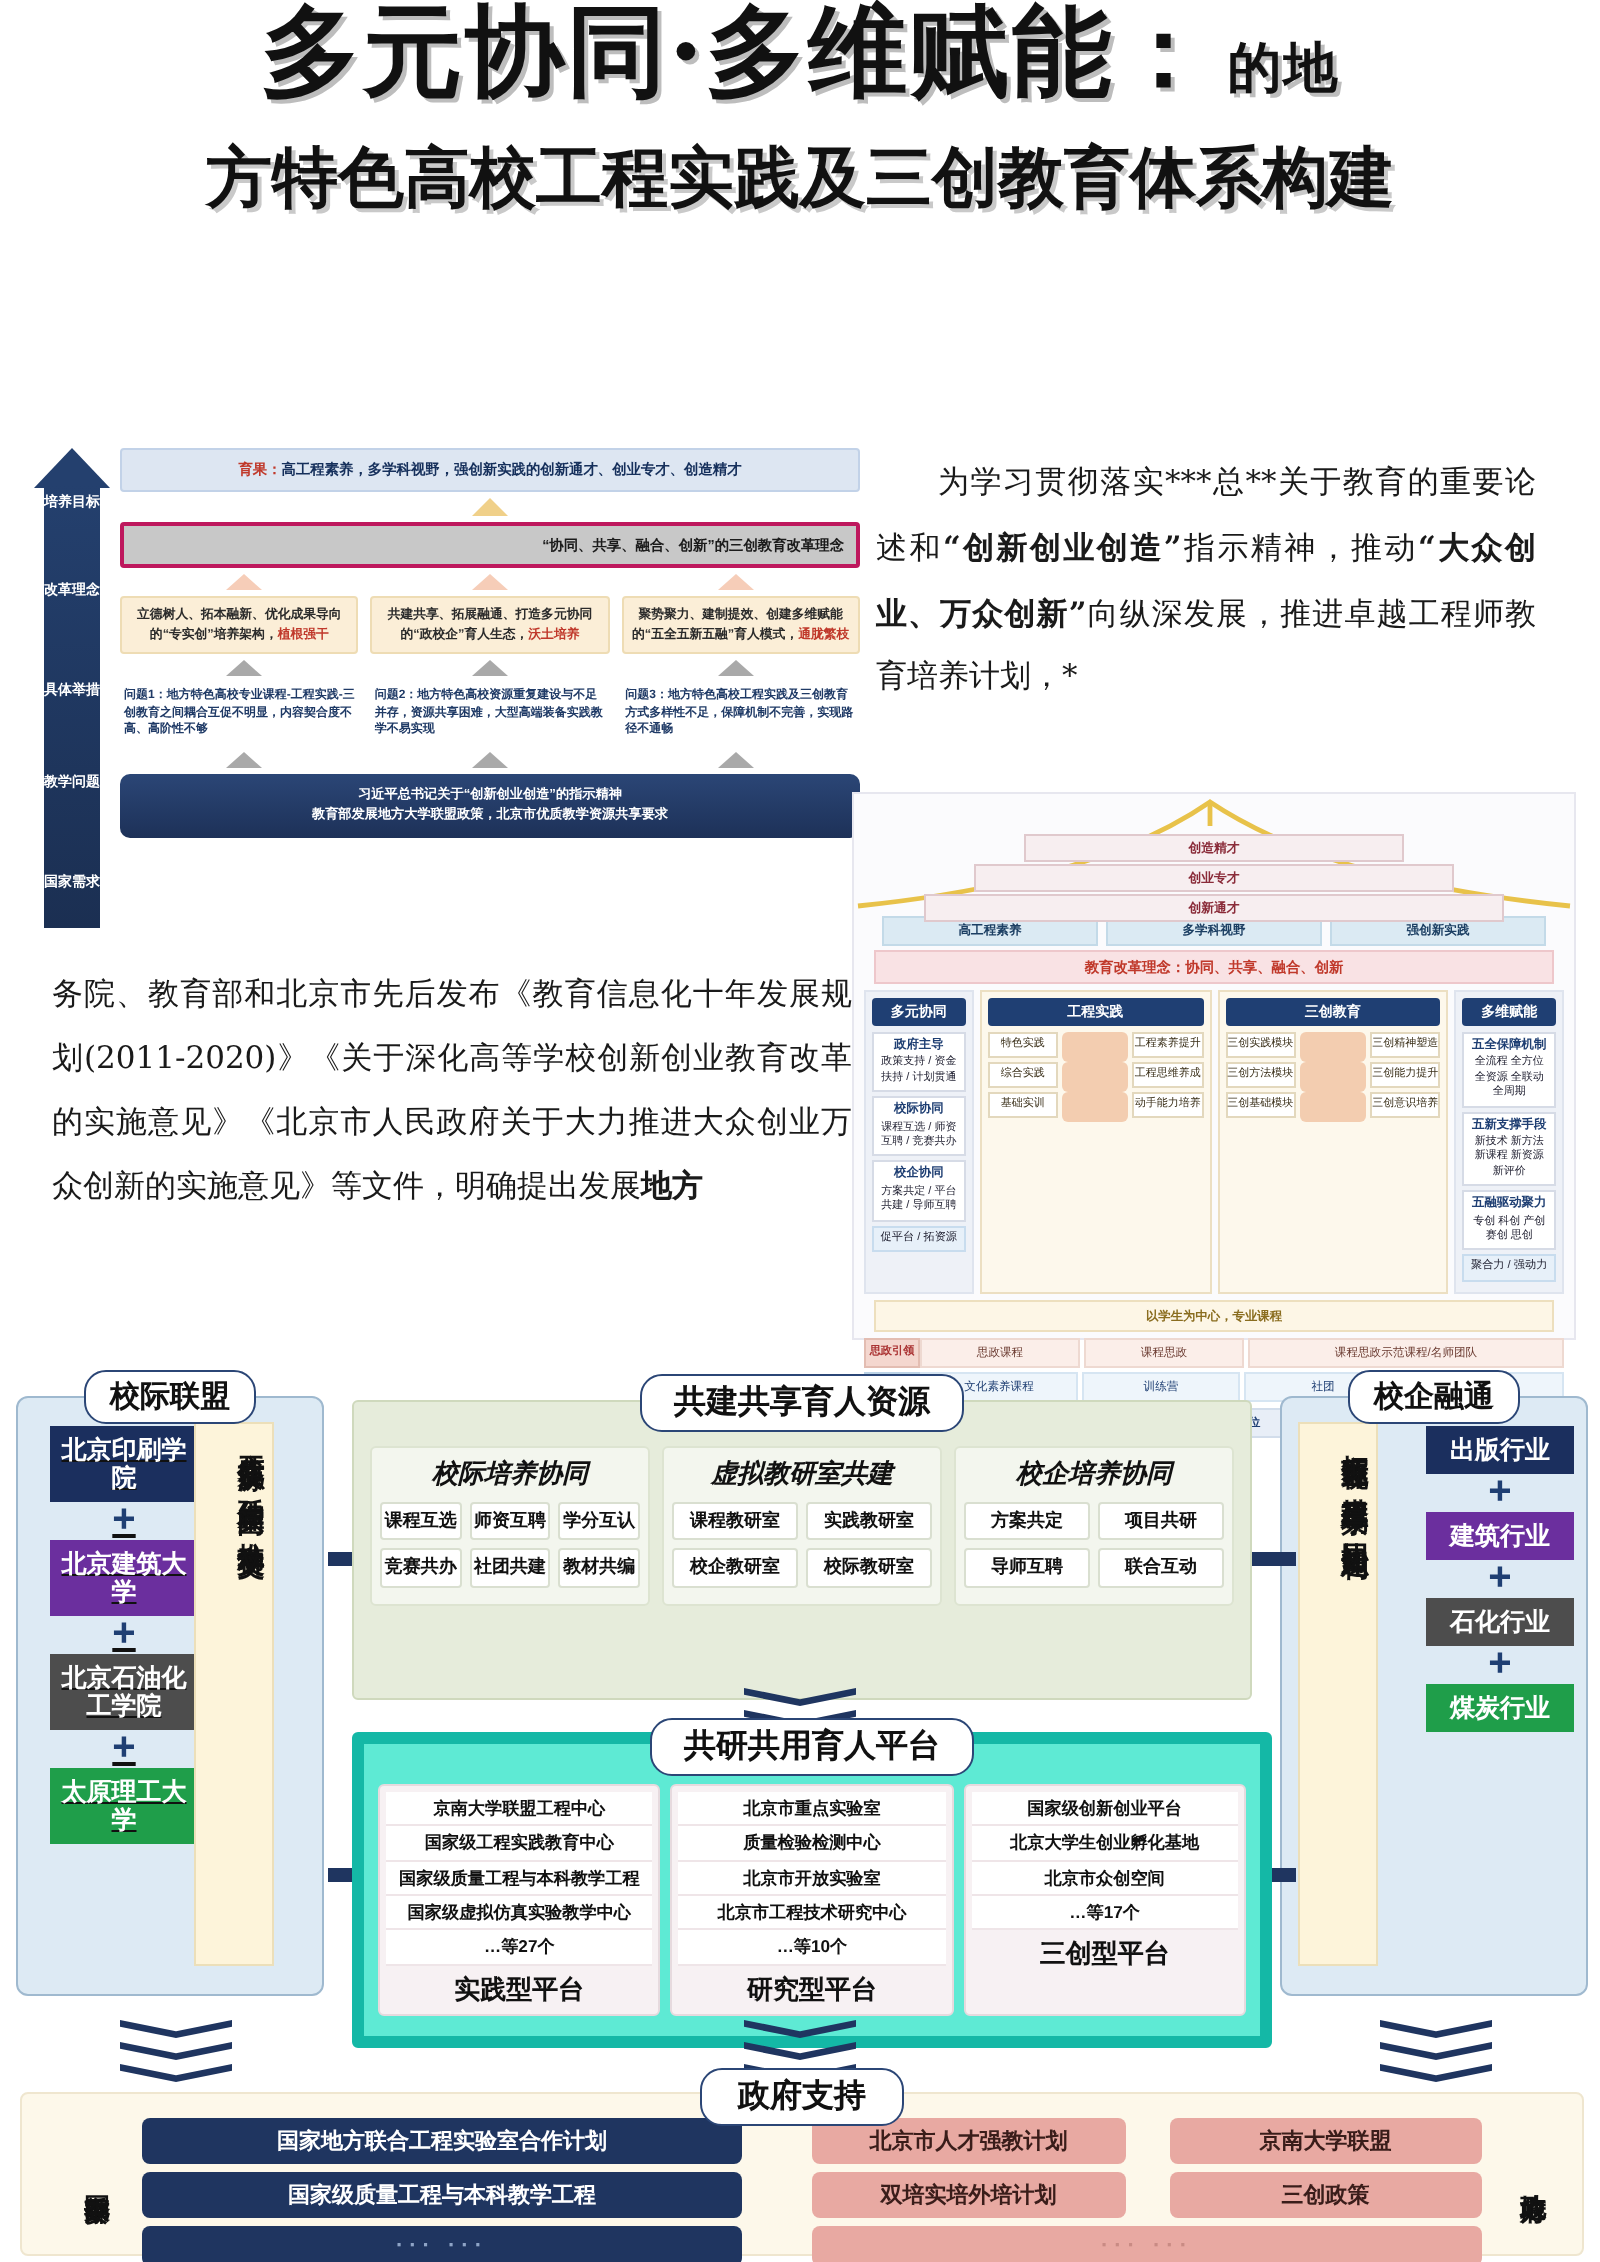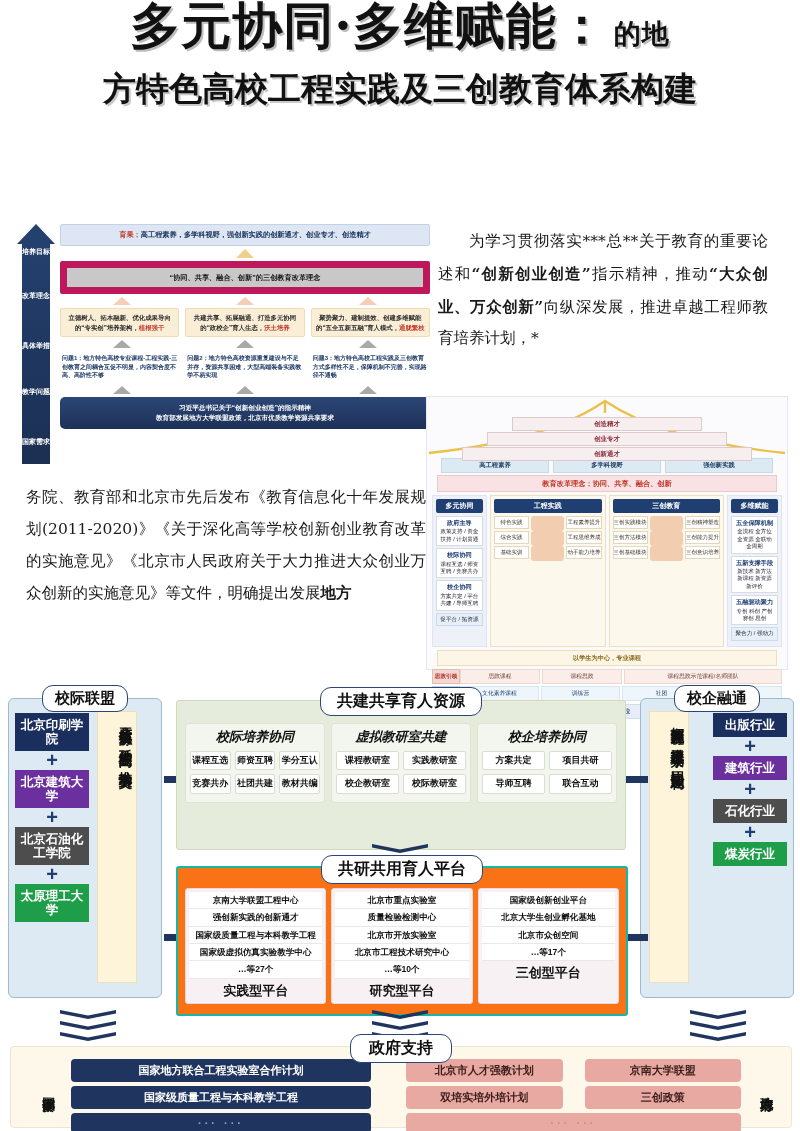--- a/index.html
+++ b/index.html
@@ -26,21 +26,21 @@
   .fc-arrowbar .head{position:absolute;left:-1px;top:0;width:0;height:0;
     border-left:19px solid transparent;border-right:19px solid transparent;
     border-bottom:20px solid #24406e;}
   .fc-arrowbar .lbl{position:absolute;left:3px;width:30px;color:#fff;font-size:7px;
     line-height:1.25;text-align:center;font-weight:bold;}
   .fc-body{position:absolute;left:42px;top:0;right:0;}
   .fc-bar{border-radius:2px;padding:5px 6px;font-size:7.2px;line-height:1.35;
     text-align:center;font-weight:bold;}
   .fc-goal{background:#dde6f2;color:#16305c;border:1px solid #c2d2e8;}
   .fc-goal .hl{color:#c0392b;}
-  .fc-idea{background:#c8c8c8;color:#1b1b1b;border:7px solid #be185d;}
+  .fc-idea{background:#c8c8c8;color:#1b1b1b;border:2px solid #be185d;text-align:right;}
   .fc-measures,.fc-problems{display:flex;gap:6px;}
   .fc-measures>div{flex:1;background:#fbeed7;border:1px solid #eedcb4;border-radius:2px;
     padding:4px 4px;font-size:6.4px;line-height:1.45;text-align:center;font-weight:bold;color:#2b2b2b;}
   .fc-measures .red{color:#c0392b;}
   .fc-problems>div{flex:1;background:#fff;border:0;padding:3px 2px;
     font-size:6px;line-height:1.45;color:#1f3a66;font-weight:bold;text-align:left;}
   .fc-nation{background:linear-gradient(180deg,#2b4676,#1d3158);color:#fff;border-radius:5px;
     padding:6px;font-size:6.6px;line-height:1.5;text-align:center;font-weight:bold;}
   .up-arrow{width:0;height:0;margin:3px auto;border-left:9px solid transparent;
     border-right:9px solid transparent;}
@@ -127,21 +127,21 @@
   .center-top .pill{position:absolute;top:-14px;left:50%;transform:translateX(-50%);
     padding:3px 16px;font-size:16px;white-space:nowrap;}
   .ct-cols{display:flex;gap:6px;padding:22px 8px 8px;}
   .ct-col{flex:1;background:#f3f6ee;border:1px solid #dde4d1;border-radius:3px;padding:4px;}
   .ct-h{text-align:center;font-weight:bold;font-size:13px;margin-bottom:5px;color:#111;font-style:italic;}
   .ct-grid{display:flex;gap:4px;margin-bottom:4px;}
   .ct-grid>div{flex:1;background:#fff;border:1px solid #d9dfd0;border-radius:2px;
     font-size:9px;line-height:1.25;text-align:center;font-weight:bold;padding:3px 1px;color:#111;}
 
   .center-mid{position:absolute;left:176px;top:190px;width:448px;height:146px;
-    background:#f97316;border:2px solid #14b8a6;border-radius:3px;}
+    background:#5eead4;border:6px solid #14b8a6;border-radius:3px;}
   .center-mid .pill{position:absolute;top:-13px;left:50%;transform:translateX(-50%);
     padding:3px 16px;font-size:16px;white-space:nowrap;}
   .cm-cols{display:flex;gap:5px;padding:20px 7px 6px;}
   .cm-col{flex:1;background:#f7f1f3;border:1px solid #e6dade;border-radius:3px;padding:3px;}
   .cm-item{background:#fff;border-bottom:1px solid #efe5e8;font-size:8.6px;
     text-align:center;font-weight:bold;padding:3px 1px;line-height:1.2;color:#111;}
   .cm-foot{text-align:center;font-weight:bold;font-size:13px;padding-top:3px;color:#111;}
 
   .chev{position:absolute;width:56px;height:34px;}
   .chev span{position:absolute;left:0;width:56px;height:9px;
@@ -356,21 +356,21 @@
     <span>工程实践及三创教育定位</span>
     <span class="ar">⬅</span>
     <span>地方特色高校办学定位</span>
   </div>
 </div>
 
 <div class="sec" id="bottom">
 
   <div class="side-panel" id="side-left">
     <div class="pill side-title">校际联盟</div>
-    <div class="uni-col" style="left:6px;">
+    <div class="uni-col" style="left:16px;text-decoration:underline;">
       <div class="uni" style="background: rgb(27, 47, 94);">北京印刷学院</div>
       <div class="plus">+</div>
       <div class="uni" style="background: rgb(107, 47, 158);">北京建筑大学</div>
       <div class="plus">+</div>
       <div class="uni" style="background: rgb(77, 77, 77);">北京石油化工学院</div>
       <div class="plus">+</div>
       <div class="uni" style="background: rgb(31, 158, 74);">太原理工大学</div>
     </div>
     <div class="vtext" style="left:88px;">广开优质资源 延伸虚实空间 推动学科交叉</div>
   </div>
@@ -438,21 +438,21 @@
   <div class="chev" style="left:372px;top:168px;">
     <span style="top:0"></span>
       <span style="top:11px"></span>
   </div>
 
   <div class="center-mid">
     <div class="pill">共研共用育人平台</div>
     <div class="cm-cols">
       <div class="cm-col">
         <div class="cm-item">京南大学联盟工程中心</div>
-        <div class="cm-item">强创新实践的创新通才</div>
+        <div class="cm-item">国家级工程实践教育中心</div>
         <div class="cm-item">国家级质量工程与本科教学工程</div>
         <div class="cm-item">国家级虚拟仿真实验教学中心</div>
         <div class="cm-item">…等27个</div>
         <div class="cm-foot">实践型平台</div>
       </div>
       <div class="cm-col">
         <div class="cm-item">北京市重点实验室</div>
         <div class="cm-item">质量检验检测中心</div>
         <div class="cm-item">北京市开放实验室</div>
         <div class="cm-item">北京市工程技术研究中心</div>

